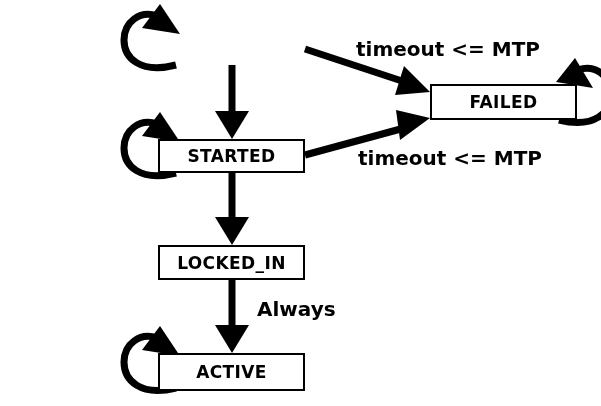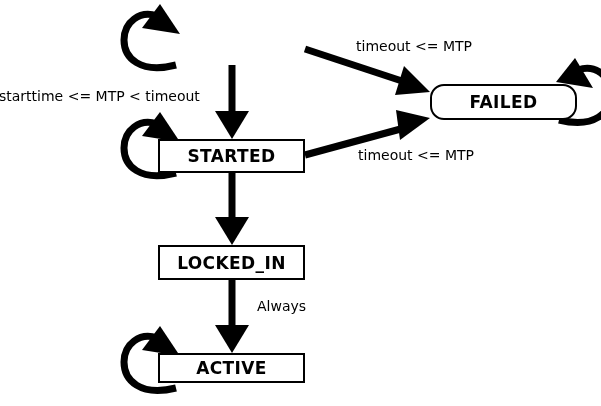--- a/index.html
+++ b/index.html
@@ -38,22 +38,22 @@
     font-family: "DejaVu Sans", "Liberation Sans", sans-serif;
     font-weight: bold;
     font-size: 17px;
     letter-spacing: 0.4px;
     color: #000000;
     white-space: nowrap;
   }
   .edge-label {
     position: absolute;
     font-family: "DejaVu Sans", "Liberation Sans", sans-serif;
-    font-weight: normal;
-    font-size: 14px;
+    font-weight: bold;
+    font-size: 20px;
     color: #000000;
     white-space: nowrap;
     line-height: 1;
   }
 </style>
 </head>
 <body>
 
 <div id="diagram-root">
 
@@ -100,37 +100,36 @@
     </g>
 
     <g>
       <path d="M 176,388 C 140,397 124,380 124,362 C 124,344 140,332 157,338" fill="none" stroke="#000000" stroke-width="7" stroke-linecap="butt"></path>
       <polygon points="160,326 180,356 142,350" fill="#000000"></polygon>
     </g>
 
   </svg>
 
 
-  <div class="state-node" id="node-failed" style="left:430px; top:84px; width:147px; height:36px;border-radius:14px;">
+  <div class="state-node" id="node-failed" style="left:430px; top:84px; width:147px; height:36px;">
     <span class="state-label">FAILED</span>
   </div>
 
   <div class="state-node" id="node-locked-in" style="left:158px; top:245px; width:147px; height:35px;">
     <span class="state-label">LOCKED_IN</span>
   </div>
 
   <div class="state-node" id="node-started" style="left:158px; top:139px; width:147px; height:34px;">
     <span class="state-label">STARTED</span>
   </div>
 
-  <div class="state-node" id="node-active" style="left:158px; top:353px; width:147px; height:30px;">
+  <div class="state-node" id="node-active" style="left:158px; top:353px; width:147px; height:38px;">
     <span class="state-label">ACTIVE</span>
   </div>
 
-  <div class="edge-label" style="left:-1px; top:89px;">starttime &lt;= MTP &lt; timeout</div>
 
   <div class="edge-label" style="left:356px; top:39px;">timeout &lt;= MTP</div>
 
   <div class="edge-label" style="left:358px; top:148px;">timeout &lt;= MTP</div>
 
 
   <div class="edge-label" style="left:243px; top:299px;margin-left:14px;">Always</div>
 
 </div>
 

